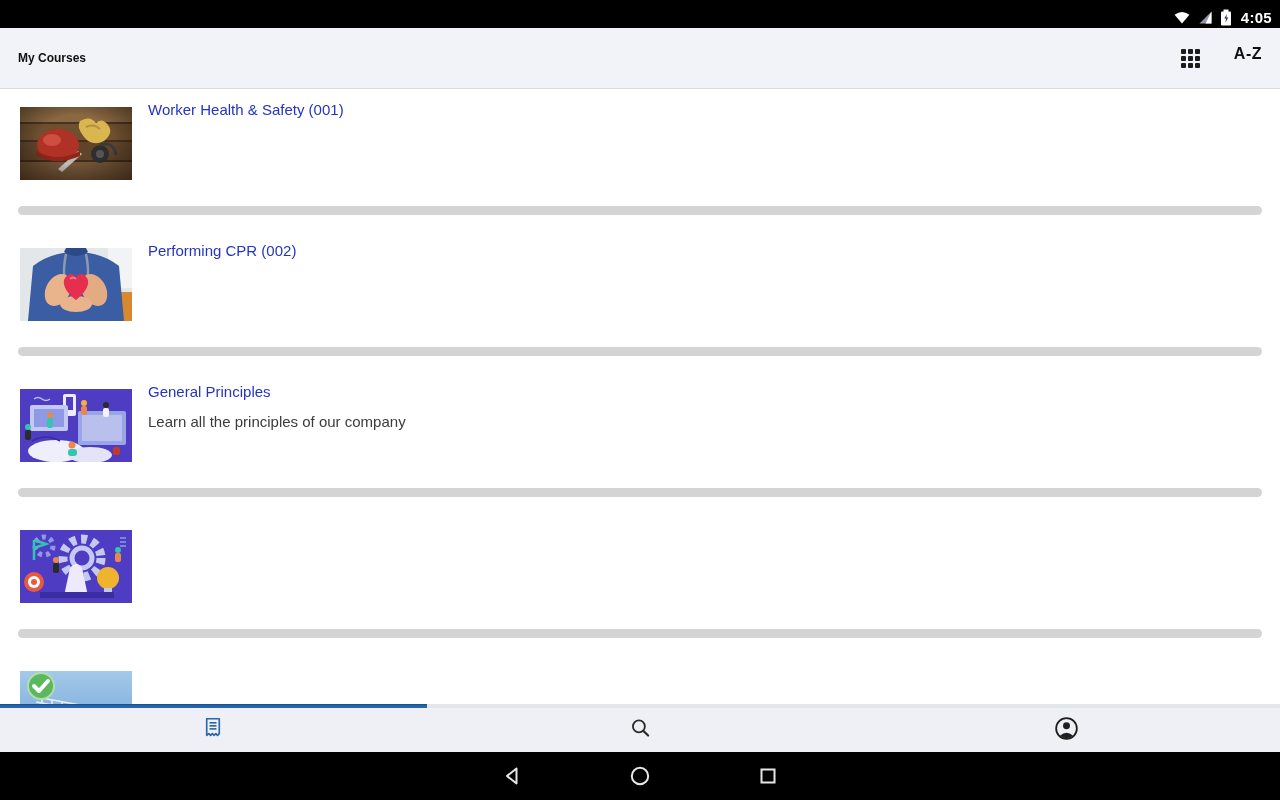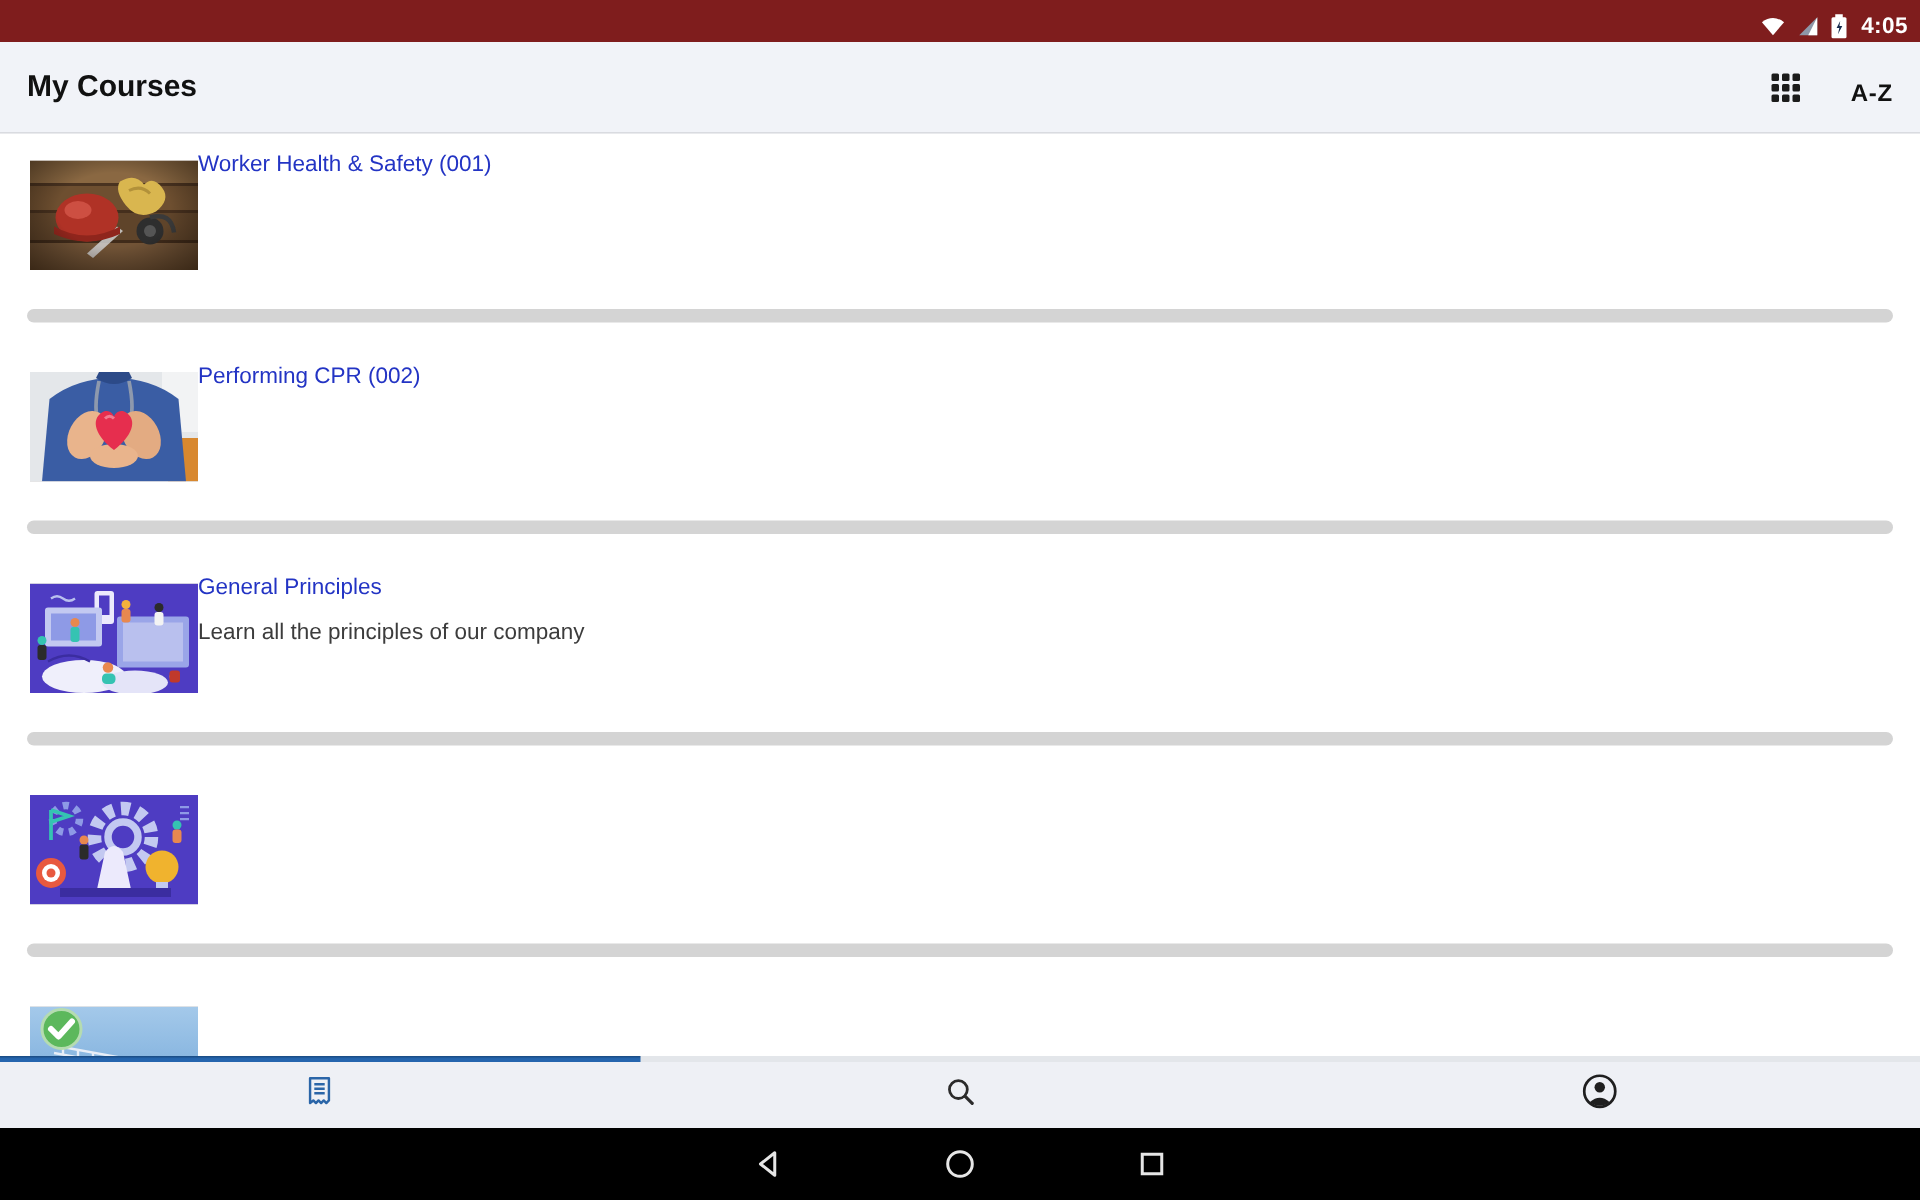--- a/index.html
+++ b/index.html
@@ -4,49 +4,49 @@
 <style>
   html,body{margin:0;padding:0;}
   body{
     width:1280px;height:800px;position:relative;overflow:hidden;
     background:#ffffff;font-family:"Liberation Sans",sans-serif;
     -webkit-font-smoothing:antialiased;
   }
   
   .status-bar{
     position:absolute;top:0;left:0;width:1280px;height:35px;
-    background:#7f1d1d;display:flex;align-items:center;justify-content:flex-end;
+    background:#000000;display:flex;align-items:center;justify-content:flex-end;
     padding-right:8px;box-sizing:border-box;gap:7px;
     border-bottom:1px solid #0d1c33;
   }
   .status-bar .sicon{display:flex;align-items:center;}
   .status-time{color:#fff;font-size:15px;font-weight:bold;letter-spacing:.3px;margin-left:2px;}
   
   .app-header{
     position:absolute;top:28px;left:0;width:1280px;height:61px;
     background:#f1f3f8;border-bottom:1px solid #d9dbe0;
     display:flex;align-items:center;box-sizing:border-box;padding:0 18px;
   }
-  .app-title{font-size:20px;font-weight:bold;color:#111;}
-  .header-actions{margin-left:auto;display:flex;align-items:flex-end;gap:30px;}
+  .app-title{font-size:12px;font-weight:bold;color:#111;}
+  .header-actions{margin-left:auto;display:flex;align-items:flex-start;gap:30px;}
   .grid-btn{display:grid;grid-template-columns:repeat(3,5px);grid-gap:2px;cursor:pointer;padding:4px;}
   .grid-btn i{width:5px;height:5px;background:#1b1b1b;border-radius:1px;}
   .sort-btn{font-size:16px;font-weight:bold;color:#111;letter-spacing:.5px;cursor:pointer;}
   
   .content{
     position:absolute;top:90px;left:0;right:0;bottom:96px;
     overflow:hidden;background:#fff;
   }
   .course-row{display:flex;align-items:flex-start;padding:11px 18px 0 20px;cursor:pointer;}
   .thumb{
     width:112px;height:73px;flex:0 0 112px;margin-top:6px;
     overflow:hidden;background:#ccc;position:relative;
   }
   .thumb svg{display:block;}
-  .course-info{margin-left:0;flex:1;min-width:0;padding-right:14px;}
+  .course-info{margin-left:16px;flex:1;min-width:0;padding-right:14px;}
   .course-title{
     display:inline-block;font-size:15px;color:#2334c4;margin:0 0 11px 0;
     text-decoration:none;font-weight:400;
   }
   .course-title.completed{color:#2fa82f;}
   .course-desc{font-size:15px;line-height:21px;color:#3c3c3c;}
   .divider{
     height:9px;margin:26px 18px 16px 18px;background:#d4d4d4;border-radius:5px;
   }
   

